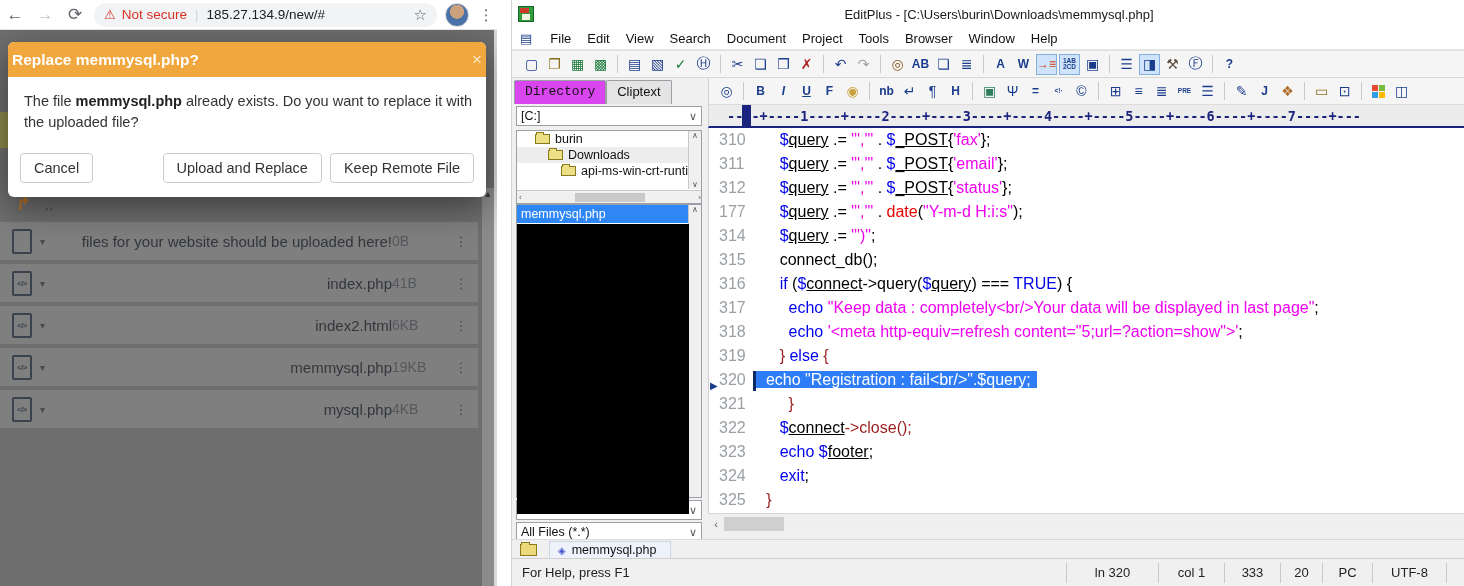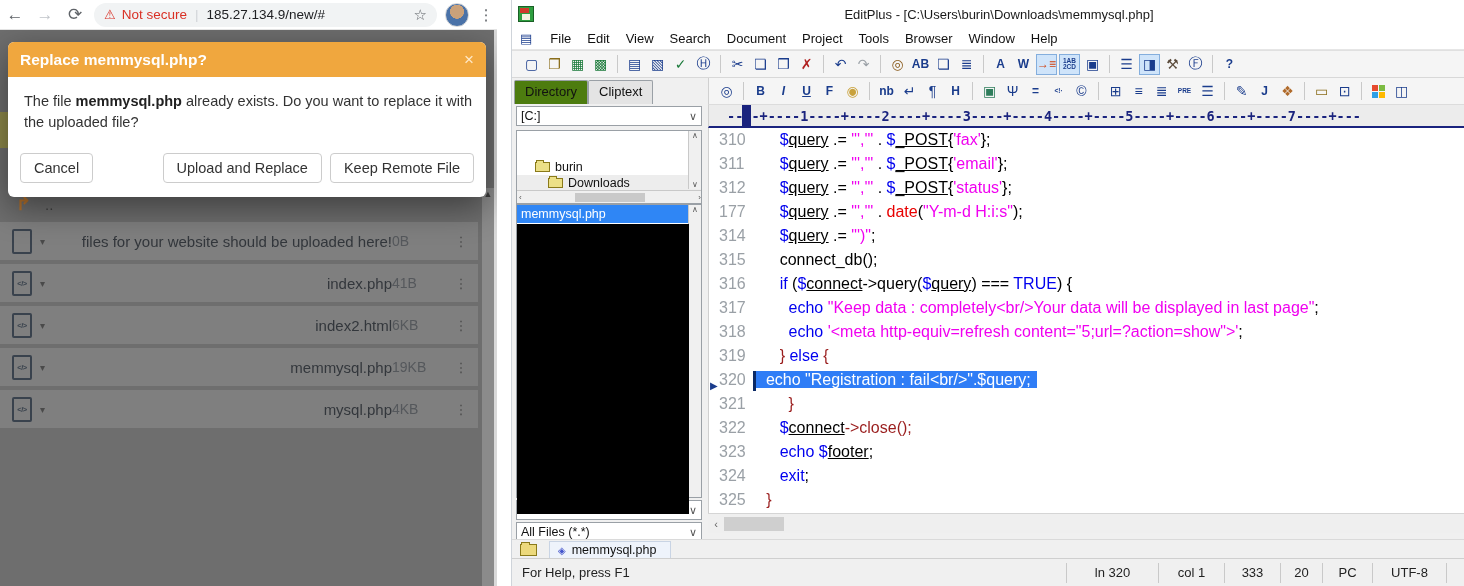--- a/index.html
+++ b/index.html
@@ -41,21 +41,21 @@
     display:flex; align-items:center; justify-content:center; color:#39424d; font-size:7.5px; font-weight:bold;
     flex:none; letter-spacing:-0.5px; }
   .fchev { color:#4a4a4a; font-size:10px; margin-right:6px; }
   .fname { color:#33373c; font-size:15px; flex:1; white-space:nowrap; overflow:hidden;text-align:right; }
   .fsize { color:#55585c; font-size:14px; width:52px; }
   .fkebab { color:#4a4a4a; font-size:13px; width:34px; text-align:center; }
 
   
   .modal { position:absolute; left:8px; top:12px; width:478px; background:#fff; border-radius:6px;
     box-shadow:0 10px 34px rgba(0,0,0,0.45); overflow:hidden; }
-  .modal-head { background:#f0a73e; height:35px; display:flex; align-items:center; padding:0 12px; }
+  .modal-head { background:#f0a73e; height:35px; display:flex; align-items:center; padding:0 4px; }
   .modal-title { color:#fff; font-weight:bold; font-size:15.5px; flex:1; }
   .modal-x { color:#ffe9c8; font-size:17px; cursor:pointer; }
   .modal-body { padding:14px 8px 10px 16px; font-size:14.5px; color:#333; line-height:1.45; }
   .modal-body b { color:#222; }
   .modal-foot { display:flex; align-items:center; padding:10px 12px 14px 12px; }
   .mbtn { border:1px solid #ccc; border-radius:4px; background:#fff; color:#333; font-size:14.5px;
     padding:6px 13px; font-family:"Liberation Sans", sans-serif; cursor:pointer; }
   .mbtn + .mbtn { margin-left:8px; }
   .mspacer { flex:1; }
 
@@ -87,21 +87,21 @@
   .tbi.u { text-decoration:underline; }
   .tbsep { width:1px; height:18px; background:#c9c9c9; margin:0 5px; flex:none; }
   .winlogo { width:13px; height:13px; display:grid; grid-template-columns:6px 6px; grid-template-rows:6px 6px; gap:1px; }
   .winlogo i { display:block; }
 
   
   .sidebar { position:absolute; left:0; top:78px; width:196px; height:462px; background:#f0f0f0; }
   .stabs { position:absolute; left:2px; top:2px; height:24px; display:flex; }
   .stab { border:1px solid #9aa0a6; border-bottom:none; padding:3px 10px 0 10px; font-size:13px;
     color:#111; background:#e4e4e4; border-radius:2px 2px 0 0; cursor:pointer; }
-  .stab.active { background:#4d7c0f; position:relative; z-index:2; }
+  .stab.active { background:#d946ef; position:relative; z-index:2;font-family:Liberation Mono, monospace; }
   .combo { position:absolute; left:4px; width:186px; height:20px; background:#fff; border:1px solid #9aa0a6;
     display:flex; align-items:center; font-size:12.5px; color:#111; padding:0 4px; }
   .combo .chev { margin-left:auto; color:#555; font-size:11px; }
   .combo.drv { top:28px; }
   .combo.redact { top:422px; }
   .combo.filter { top:444px; }
   .tree { position:absolute; left:4px; top:52px; width:186px; height:74px; background:#fff; border:1px solid #9aa0a6; overflow:hidden; }
   .trow { height:16px; display:flex; align-items:center; font-size:12.5px; color:#111; white-space:nowrap; }
   .trow.hl { background:#ededed; }
   .folder { width:15px; height:10px; background:#ece087; border:1px solid #8a7a1a; margin-right:5px; position:relative; flex:none; }
@@ -311,21 +311,21 @@
       <div class="stabs">
         <span class="stab active">Directory</span>
         <span class="stab">Cliptext</span>
       </div>
       <div class="combo drv">
         <span>[C:]</span>
         <span class="chev">∨</span>
       </div>
       <div class="tree">
         <div id="tree-items">
-            <div class="trow" style="padding-left: 18px; margin-top: 28px;">
+            <div class="trow" style="padding-left: 18px;">
               <span class="folder"></span>
               <span>burin</span>
             </div>
             <div class="trow hl" style="padding-left: 31px;">
               <span class="folder"></span>
               <span>Downloads</span>
             </div>
             <div class="trow" style="padding-left: 44px;">
               <span class="folder"></span>
               <span>api-ms-win-crt-runtim</span>

